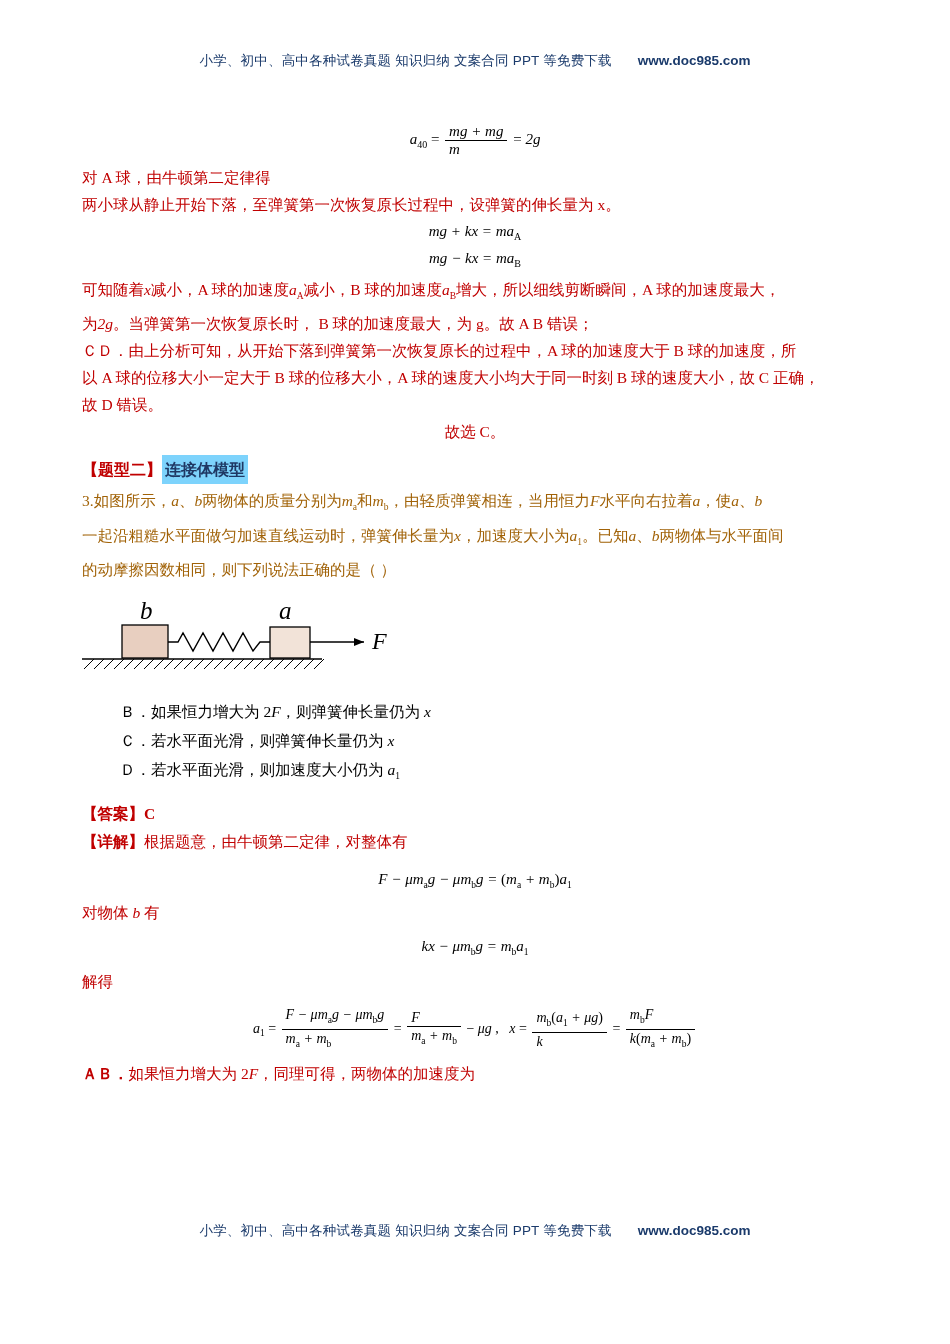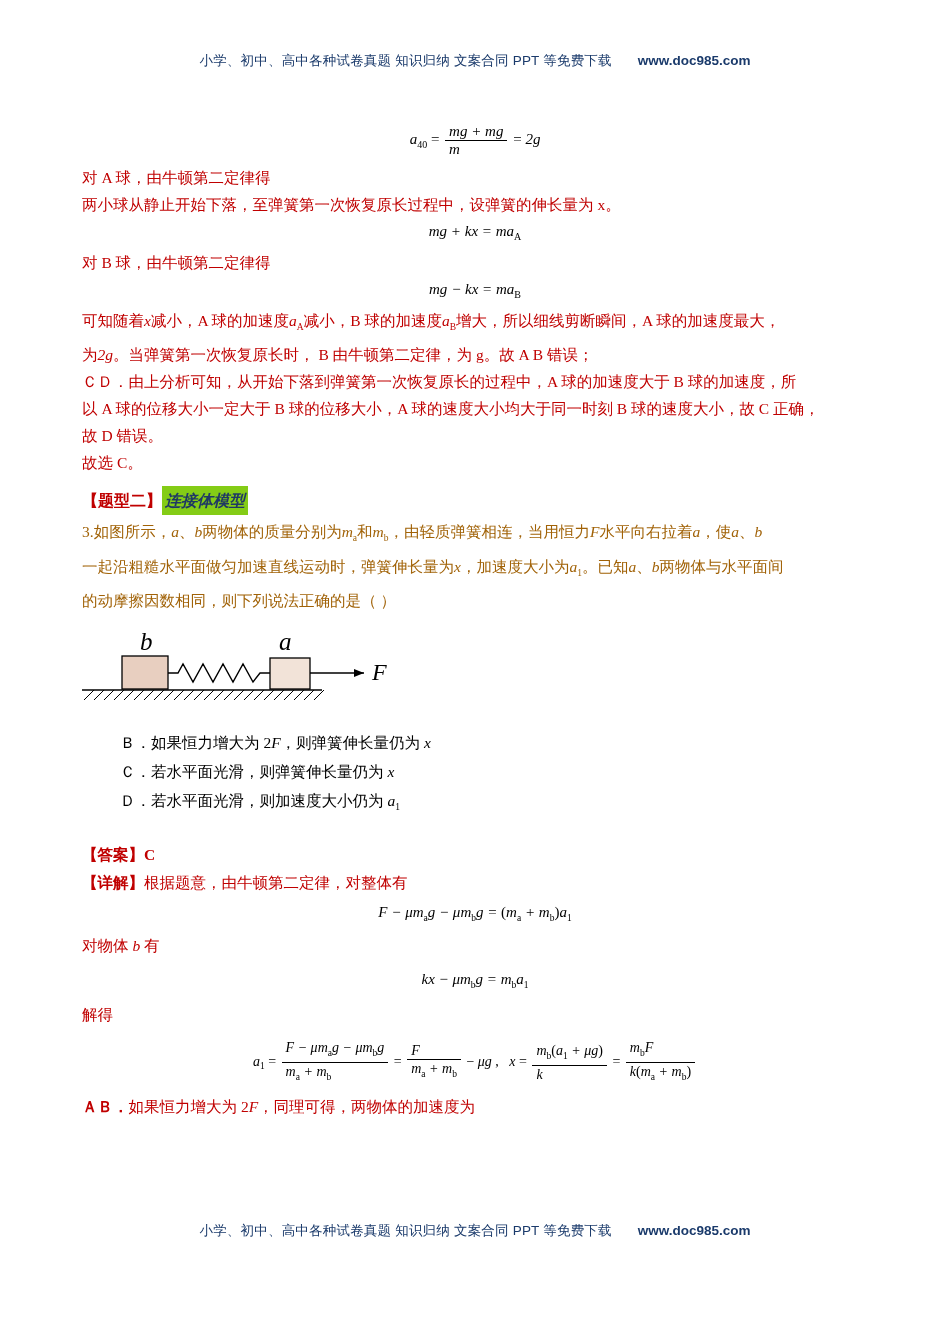--- a/index.html
+++ b/index.html
@@ -101,24 +101,23 @@
     margin: 16px 0 6px 0;
     font-size: 16px;
     font-weight: bold;
   }
   .section-head .tag {
     color: #c00000;
     font-weight: bold;
   }
   .section-head .name {
     color: #1f3864;
-    background: #84cc16;
+    background: #7dd3fc;
     padding: 6px 3px;
     font-weight: bold;
-    font-style: italic;
   }
   .q-body {
     font-size: 15.5px;
     line-height: 28.5px;
     color: #a16207;
     text-align: justify;
   }
   .figure {
     margin: 12px 0 6px 0;
     height: 92px;
@@ -127,21 +126,21 @@
   .options {
     margin-top: 8px;
   }
   .option {
     font-size: 15.5px;
     line-height: 29px;
     padding-left: 38px;
     color: #000;
   }
   .answer-line {
-    margin-top: 20px;
+    margin-top: 10px;
     font-size: 15.5px;
     color: #c00000;
     line-height: 26px;
   }
   .bold {
     font-weight: bold;
   }
   .ital {
     font-style: italic;
   }
@@ -168,38 +167,37 @@
       <span style="font-style:normal;">=</span> 2<i>g</i>
     </div>
 
     <p class="para red">对 A 球，由牛顿第二定律得</p>
     <p class="para red">两小球从静止开始下落，至弹簧第一次恢复原长过程中，设弹簧的伸长量为 x。</p>
 
     <div class="formula">
       <i>mg</i> + <i>kx</i> = <i>ma</i><span class="sub">A</span>
     </div>
 
-    <p class="para red">对 B 球，由牛顿第二定律得</p>
 
     <div class="formula">
       <i>mg</i> − <i>kx</i> = <i>ma</i><span class="sub">B</span>
     </div>
 
     <p class="para red">
       <span>可知随着</span><span class="ital">x</span><span>减小，A 球的加速度</span><span class="ital">a</span><sub class="s">A</sub><span>减小，B 球的加速度</span><span class="ital">a</span><sub class="s">B</sub><span>增大，所以细线剪断瞬间，A 球的加速度最大，</span>
     </p>
 
     <p class="para red">
-      <span>为</span><span class="ital">2g</span><span>。当弹簧第一次恢复原长时，  B 由牛顿第二定律，为 g。故 A B 错误；</span>
+      <span>为</span><span class="ital">2g</span><span>。当弹簧第一次恢复原长时，  B 球的加速度最大，为 g。故 A B 错误；</span>
     </p>
 
     <p class="para red">ＣＤ．由上分析可知，从开始下落到弹簧第一次恢复原长的过程中，A 球的加速度大于 B 球的加速度，所</p>
     <p class="para red">以 A 球的位移大小一定大于 B 球的位移大小，A 球的速度大小均大于同一时刻 B 球的速度大小，故 C 正确，</p>
     <p class="para red">故 D 错误。</p>
-    <p class="para red" style="">故选 C。</p>
+    <p class="para red" style="text-align:center;">故选 C。</p>
 
     <div class="section-head">
       <span class="tag">【题型二】</span><span class="name">连接体模型</span>
     </div>
 
     <div class="q-body">
       <div>
         <span>3.</span><span>如图所示，</span><span class="ital">a</span><span>、</span><span class="ital">b</span><span>两物体的质量分别为</span><span class="ital">m</span><sub class="s ital">a</sub><span>和</span><span class="ital">m</span><sub class="s ital">b</sub><span>，由轻质弹簧相连，当用恒力</span><span class="ital">F</span><span>水平向右拉着</span><span class="ital">a</span><span>，使</span><span class="ital">a</span><span>、</span><span class="ital">b</span>
       </div>
       <div>
@@ -268,21 +266,21 @@
     </div>
 
     <div class="answer-line">
       <span class="bold">【答案】</span><span class="bold">C</span>
     </div>
 
     <div class="answer-line" style="margin-top:2px;">
       <span class="bold">【详解】</span><span>根据题意，由牛顿第二定律，对整体有</span>
     </div>
 
-    <div class="formula" style="margin-top:8px;">
+    <div class="formula" style="margin-top:16px;">
       <i>F</i> − <i>μm</i><sub class="s ital">a</sub><i>g</i> − <i>μm</i><sub class="s ital">b</sub><i>g</i> =
       <span style="font-style:normal;">(</span><i>m</i><sub class="s ital">a</sub> + <i>m</i><sub class="s ital">b</sub><span style="font-style:normal;">)</span><i>a</i><sub class="s">1</sub>
     </div>
 
     <div class="answer-line" style="margin-top:10px;">
       <span>对物体 <i>b</i> 有</span>
     </div>
 
     <div class="formula" style="margin-top:12px;">
       <i>kx</i> − <i>μm</i><sub class="s ital">b</sub><i>g</i> = <i>m</i><sub class="s ital">b</sub><i>a</i><sub class="s">1</sub>

